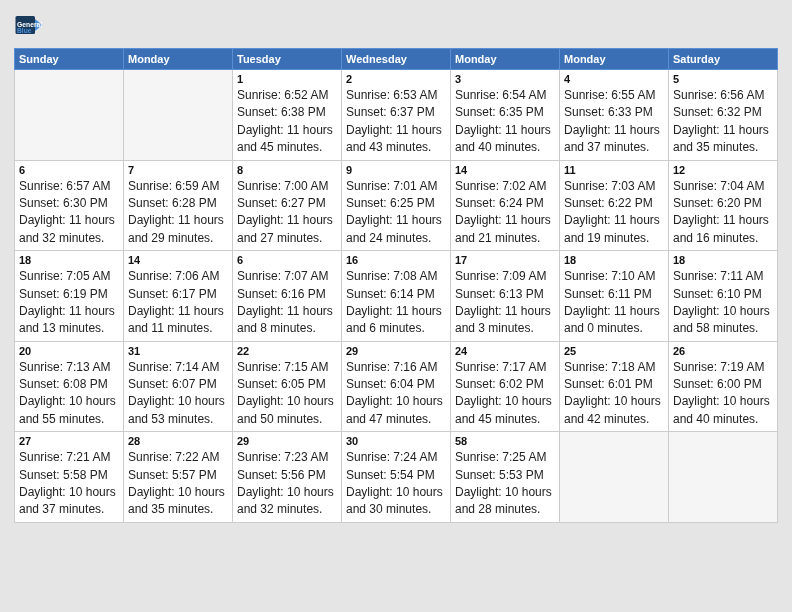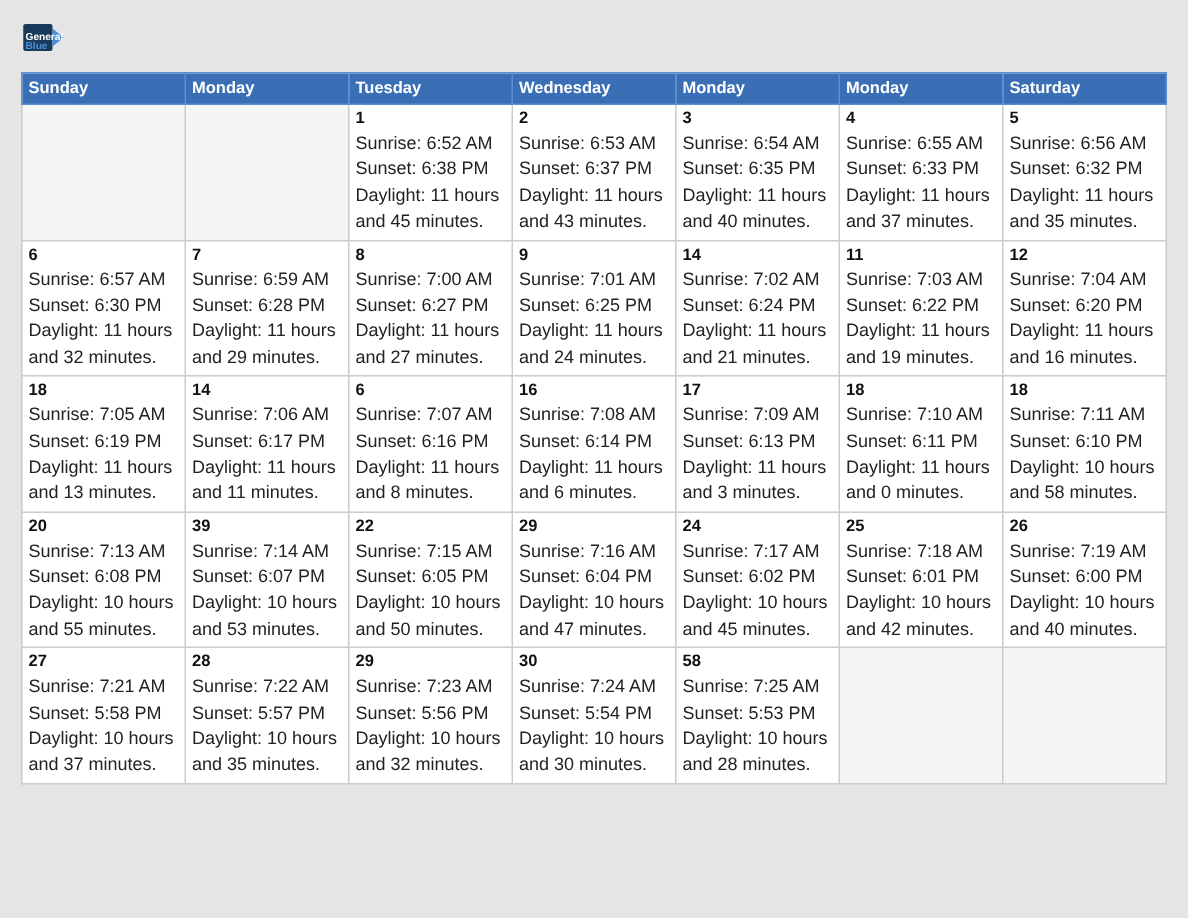--- a/index.html
+++ b/index.html
@@ -201,21 +201,21 @@
             <span class="day-num">18</span>
             <div class="day-info">Sunrise: 7:11 AM<br>Sunset: 6:10 PM<br>Daylight: 10 hours and 58 minutes.</div>
           </td>
         </tr>
         <tr>
           <td>
             <span class="day-num">20</span>
             <div class="day-info">Sunrise: 7:13 AM<br>Sunset: 6:08 PM<br>Daylight: 10 hours and 55 minutes.</div>
           </td>
           <td>
-            <span class="day-num">39</span>
+            <span class="day-num">31</span>
             <div class="day-info">Sunrise: 7:14 AM<br>Sunset: 6:07 PM<br>Daylight: 10 hours and 53 minutes.</div>
           </td>
           <td>
             <span class="day-num">22</span>
             <div class="day-info">Sunrise: 7:15 AM<br>Sunset: 6:05 PM<br>Daylight: 10 hours and 50 minutes.</div>
           </td>
           <td>
             <span class="day-num">29</span>
             <div class="day-info">Sunrise: 7:16 AM<br>Sunset: 6:04 PM<br>Daylight: 10 hours and 47 minutes.</div>
           </td>

